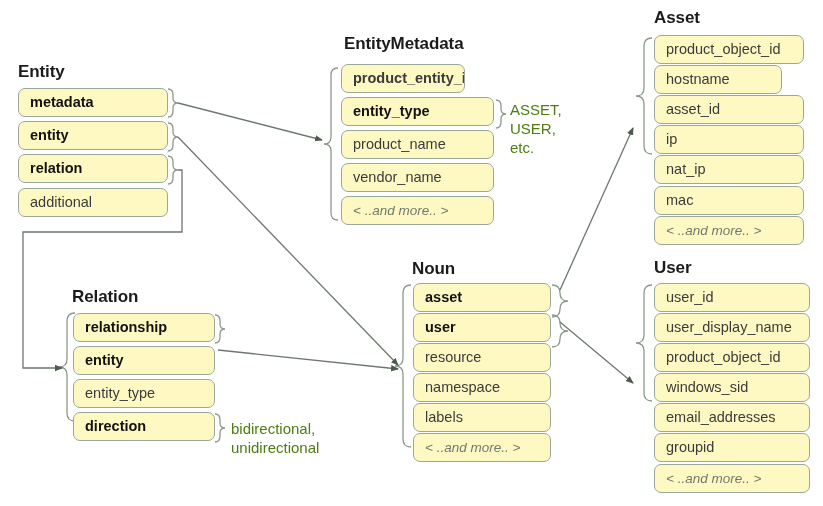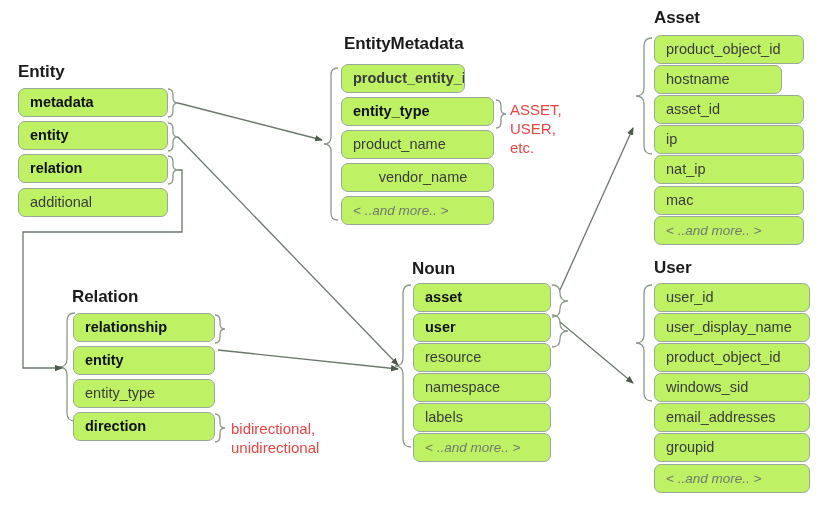--- a/index.html
+++ b/index.html
@@ -18,38 +18,38 @@
     position:absolute;
     font-weight:bold;
     font-size:17px;
     color:#1b1b1b;
     white-space:nowrap;
     letter-spacing:-0.1px;
   }
   .row{
     position:absolute;
     box-sizing:border-box;
-    background:#bef264;
+    background:#fef9c3;
     border:1px solid #9aa89a;
     border-radius:7px;
     height:29px;
     line-height:27px;
     padding-left:11px;
     font-size:14.5px;
     color:#3b3b3b;
     white-space:nowrap;
     overflow:hidden;
   }
   .row.bold{font-weight:bold;color:#111111;}
   .row.more{color:#6f7a6f;font-style:italic;font-size:13.5px;}
 
   .note{
     position:absolute;
     font-size:15px;
-    color:#ef4444;
+    color:#4d7c0f;
     line-height:19px;
     white-space:pre;
   }
 </style>
 </head>
 <body>
 
 <div id="canvas">
 
   <svg class="links" viewBox="0 0 823 506" xmlns="http://www.w3.org/2000/svg">
@@ -106,21 +106,21 @@
     <div class="row bold" style="left:18px;top:121px;width:150px;">entity</div>
     <div class="row bold" style="left:18px;top:154px;width:150px;">relation</div>
     <div class="row" style="left:18px;top:188px;width:150px;">additional</div>
   </div>
 
   <div class="group">
     <div class="group-title" style="left:344px;top:34px;">EntityMetadata</div>
     <div class="row" style="left:341px;top:64px;width:124px;font-weight:bold;">product_entity_id</div>
     <div class="row bold" style="left:341px;top:97px;width:153px;">entity_type</div>
     <div class="row" style="left:341px;top:130px;width:153px;">product_name</div>
-    <div class="row" style="left:341px;top:163px;width:153px;text-align:center;">vendor_name</div>
+    <div class="row" style="left:341px;top:163px;width:153px;">vendor_name</div>
     <div class="row more" style="left:341px;top:196px;width:153px;">&lt; ..and more.. &gt;</div>
   </div>
 
   <div class="note" style="left:510px;top:100px;">ASSET,
 USER,
 etc.</div>
 
   <div class="group">
     <div class="group-title" style="left:654px;top:8px;">Asset</div>
     <div class="row" style="left:654px;top:35px;width:150px;">product_object_id</div>

